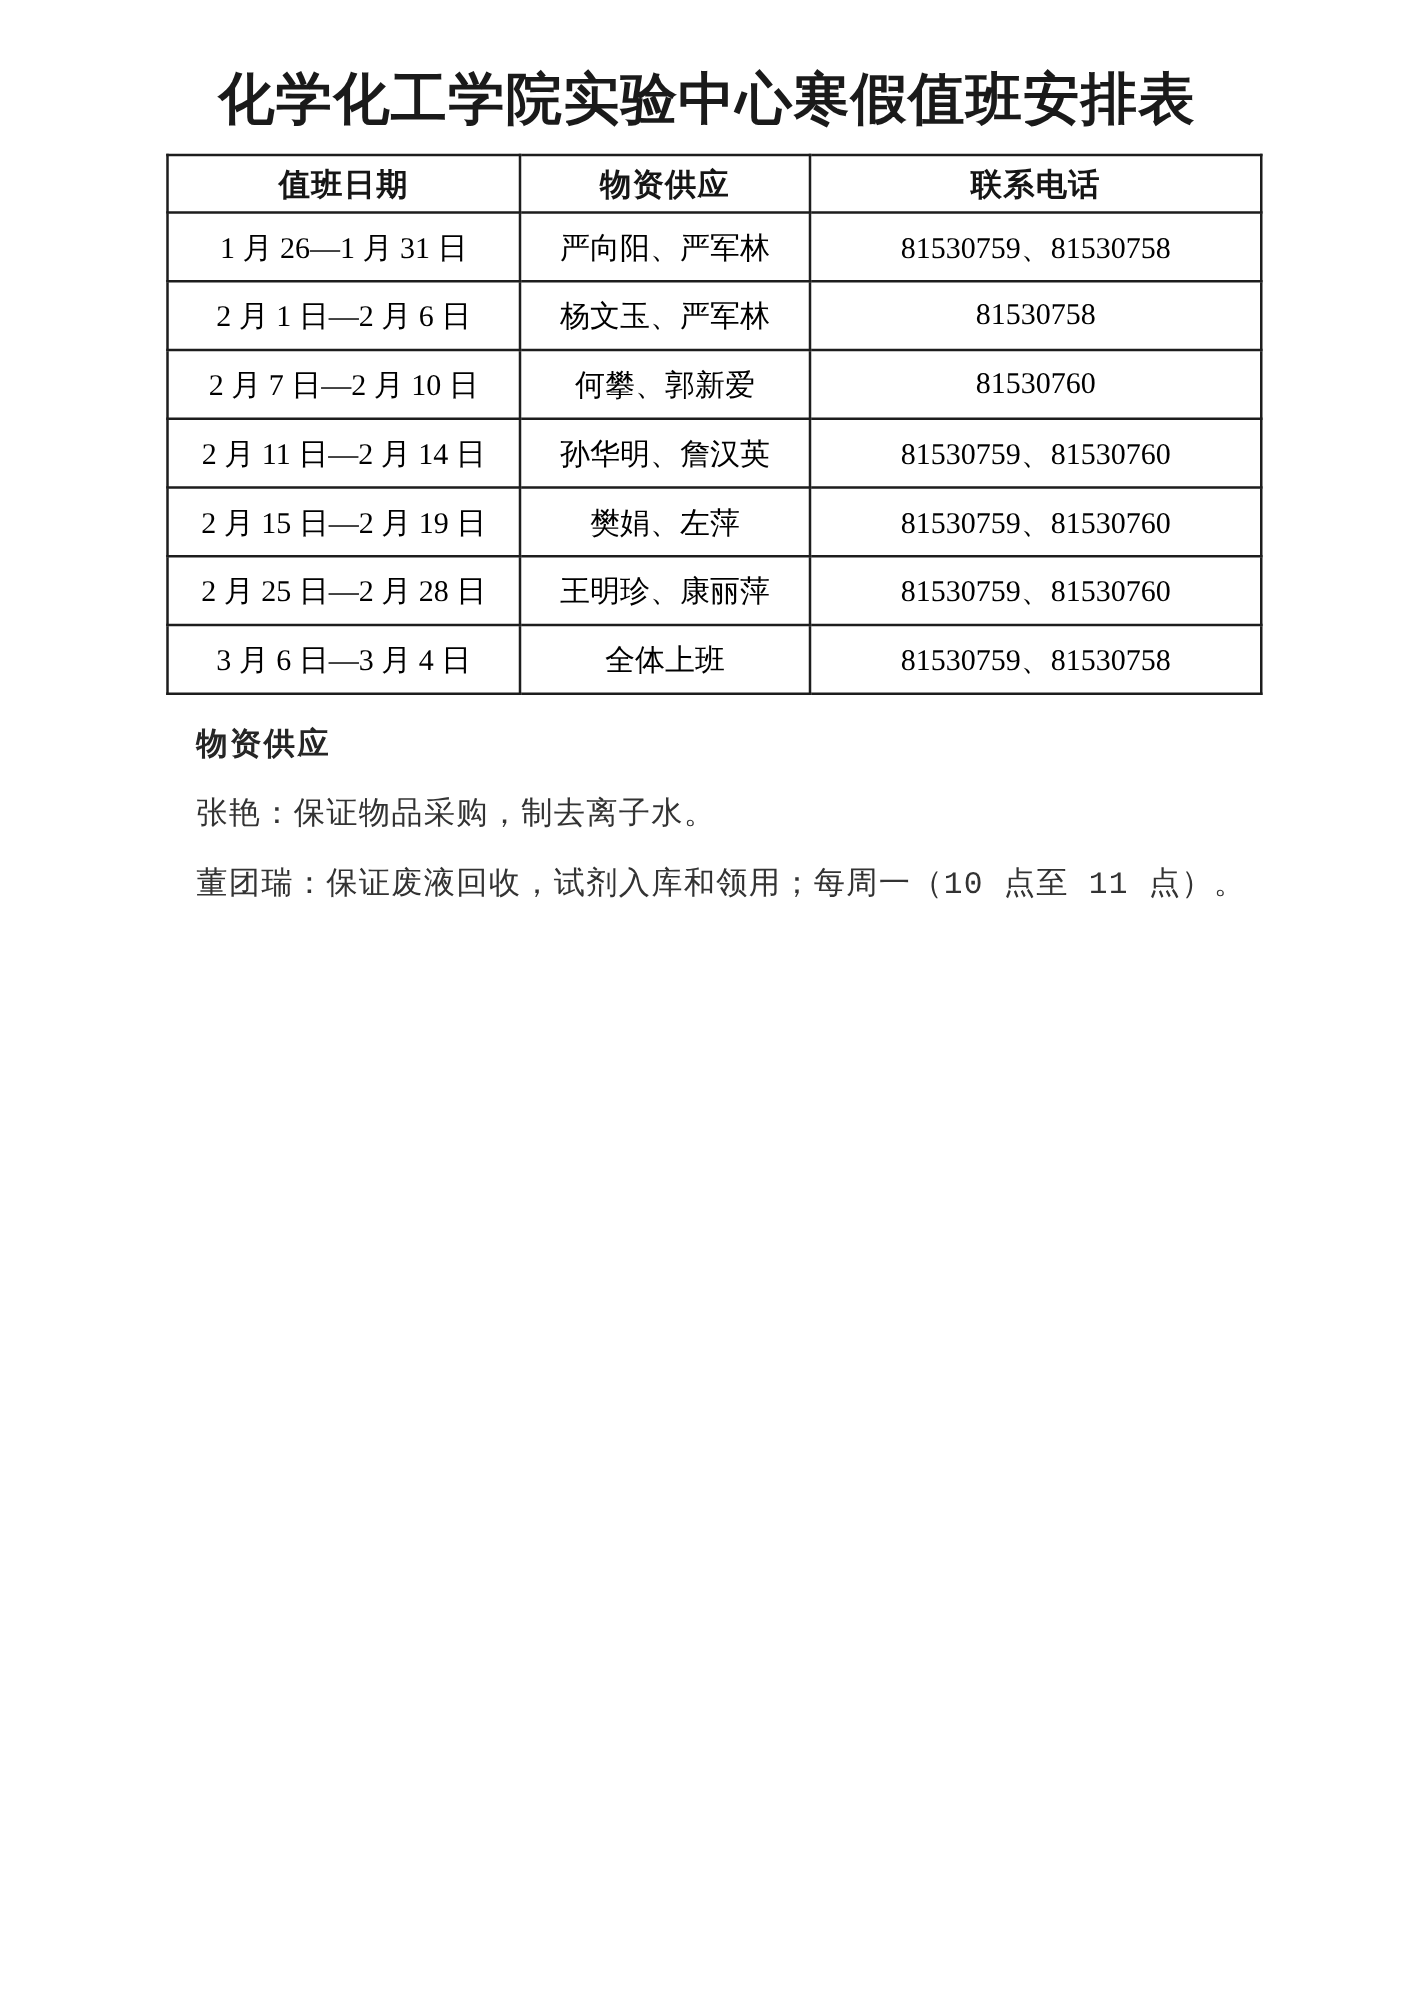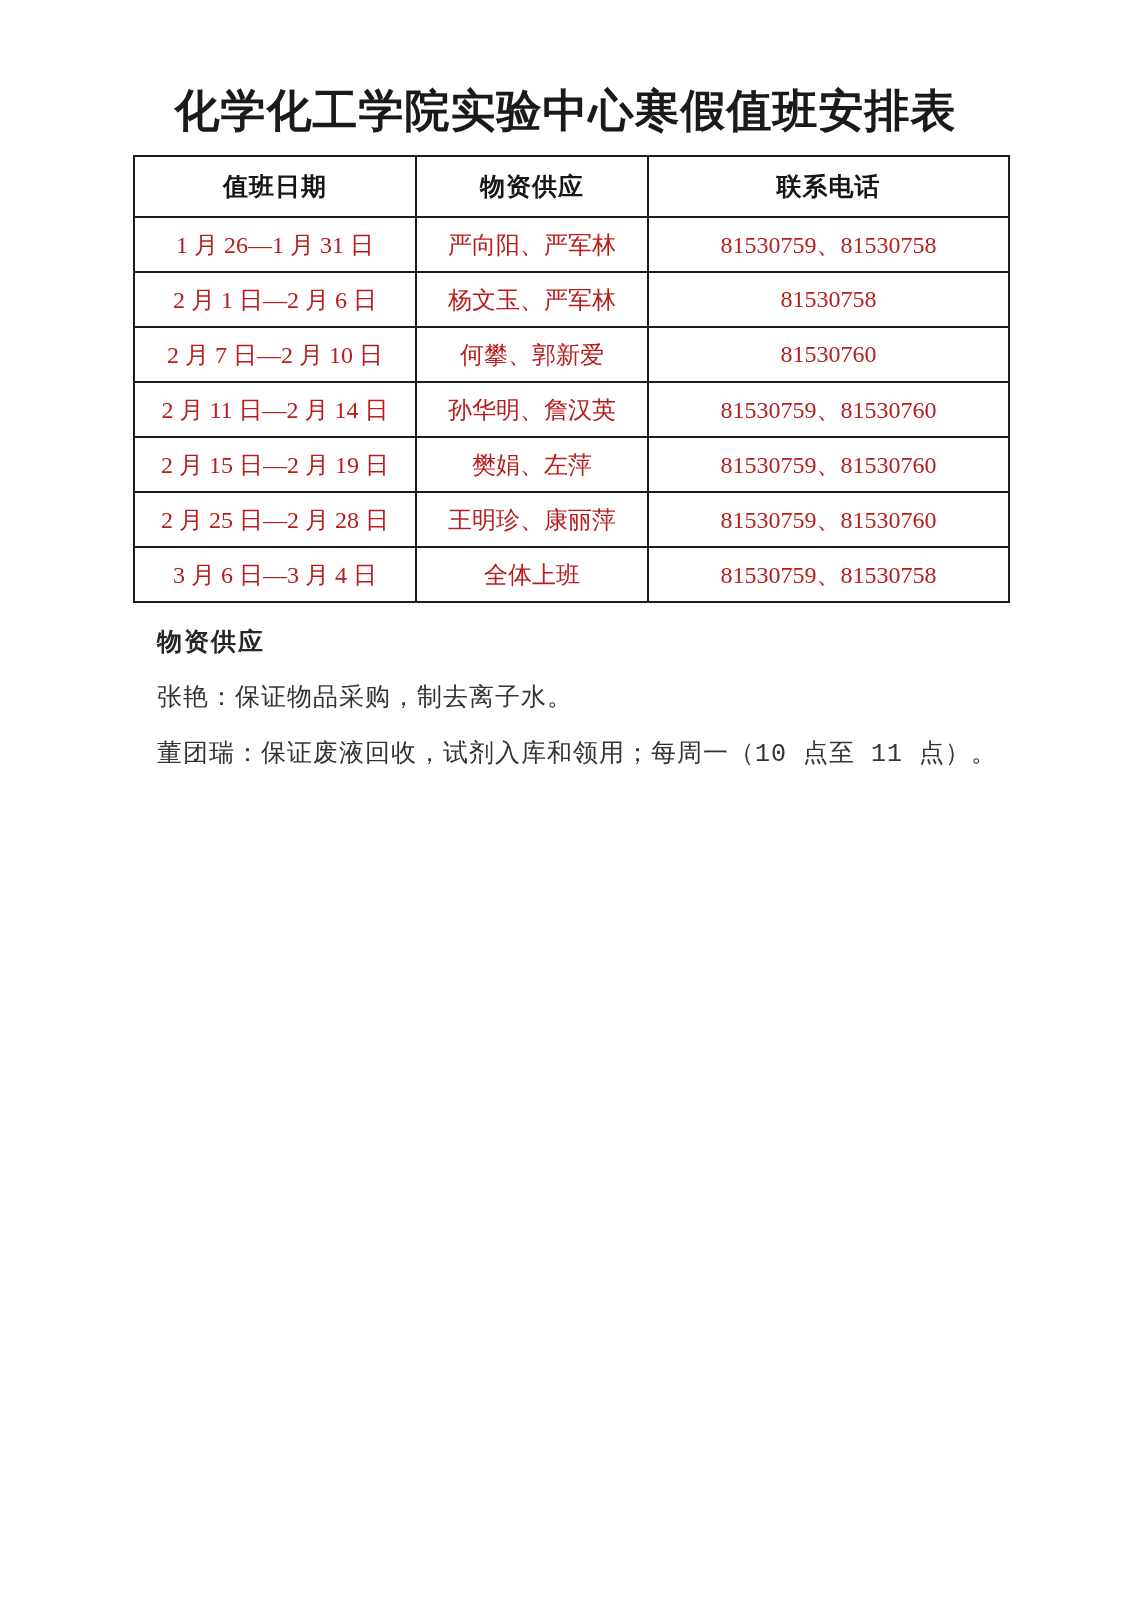--- a/index.html
+++ b/index.html
@@ -7,21 +7,21 @@
   .page {
     position: relative;
     width: 1131px;
     height: 1600px;
     background: #ffffff;
     font-family: "Liberation Serif", "DejaVu Serif", serif;
     color: #1c1c1c;
     overflow: hidden;
   }
   .doc-title {
-    padding-top: 84px;
+    padding-top: 52px;
     text-align: center;
     font-size: 45px;
     font-weight: 700;
     letter-spacing: 1px;
     color: #1a1a1a;
     line-height: 1.2;
   }
   table.duty-table {
     margin: 17px 0 0 133px;
     width: 875px;
@@ -33,31 +33,31 @@
   .duty-table col.c-phone { width: 361px; }
   .duty-table th, .duty-table td {
     border: 2px solid #1d1d1d;
     text-align: center;
     vertical-align: middle;
     padding: 0;
     overflow: hidden;
     white-space: nowrap;
   }
   .duty-table th {
-    height: 61px;
+    height: 46px;
     font-size: 25px;
     font-weight: 700;
     color: #161616;
     letter-spacing: 1px;
   }
   .duty-table td {
     height: 55px;
     font-size: 24px;
     font-weight: 400;
-    color: #b91c1c;
+    color: #000000;
   }
   .supplies-heading {
     margin: 22px 12px 0 157px;
     font-size: 25px;
     font-weight: 700;
     color: #262626;
     letter-spacing: 2px;
   }
   .supplies-line {
     margin: 26px 0 0 157px;

